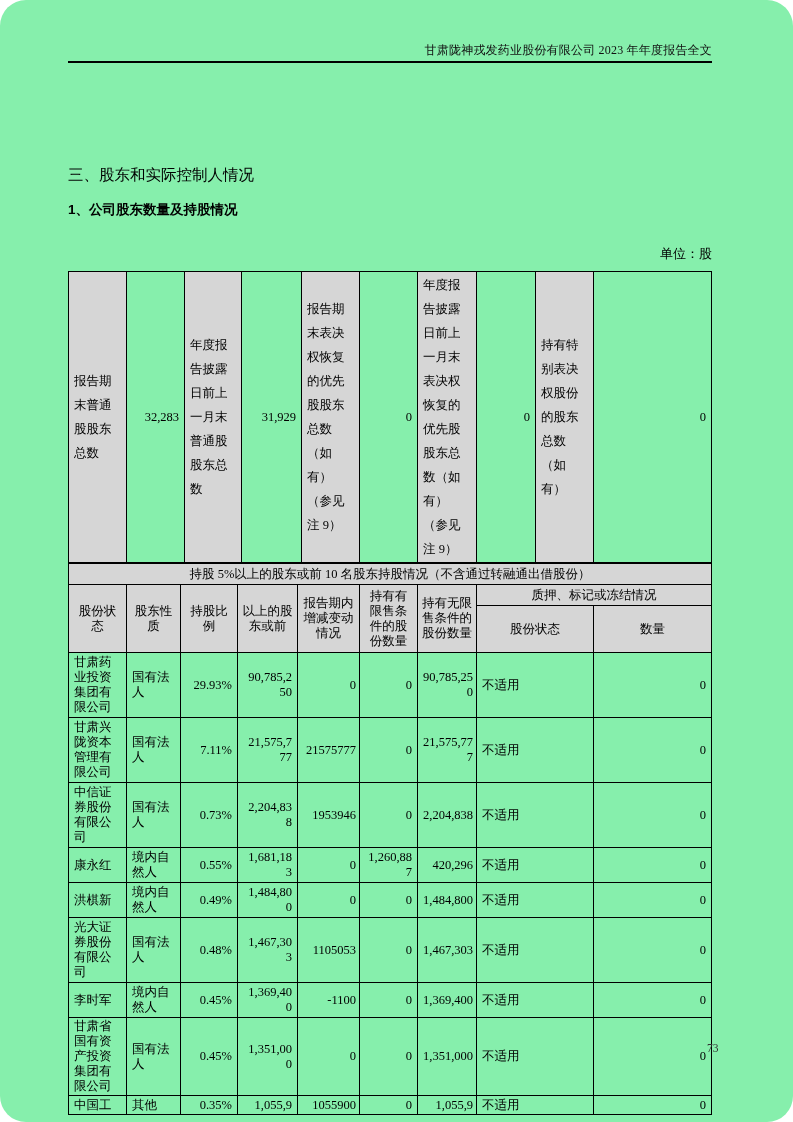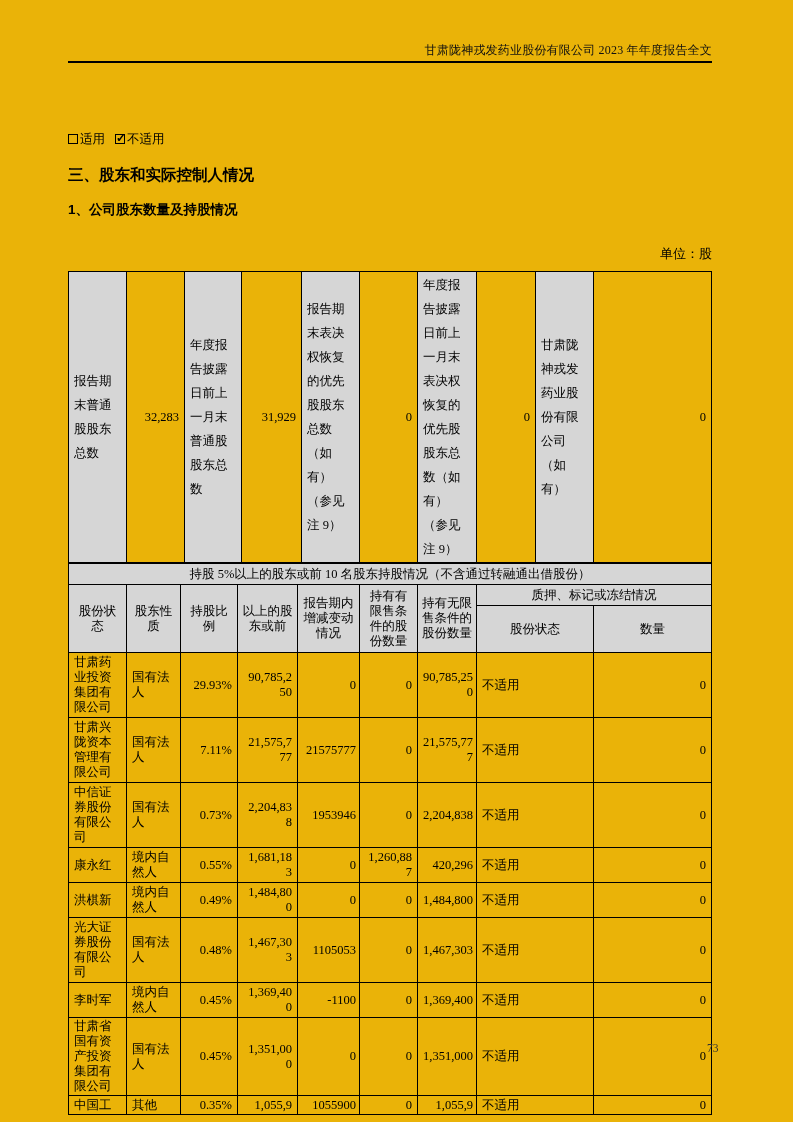--- a/index.html
+++ b/index.html
@@ -1,28 +1,29 @@
 <!DOCTYPE html>
 <html><head>
 <meta charset="utf-8">
 <style>
   * { margin:0; padding:0; box-sizing:border-box; }
   html,body { background:#ffffff; }
   .page {
-    position:relative; width:793px; height:1122px; background:#eab308;
+    position:relative; width:793px; height:1122px; background:#86efac;
     font-family:"Liberation Serif","DejaVu Serif",serif; color:#000;
     overflow:hidden;
+    border-radius:26px;
   }
   .content { position:absolute; left:68px; width:644px; }
 
   .hdr-title { top:42px; text-align:right; font-size:12px; letter-spacing:0.2px; color:#111; }
   .hdr-rule  { top:61px; border-top:2px solid #000; height:0; }
 
   .h-small { font-family:"Liberation Sans","DejaVu Sans",sans-serif; font-weight:bold; font-size:13.5px; color:#000; }
-  .h-big   { font-family:"Liberation Sans","DejaVu Sans",sans-serif; font-weight:bold; font-size:15.5px; color:#000; }
+  .h-big   { font-family:"Liberation Sans","DejaVu Sans",sans-serif; font-weight:normal; font-size:15.5px; color:#000; }
   .h-emp  { top:88px; }
   .h-sec  { top:165px; }
   .h-sub  { top:201px; }
 
   .applicability { top:131px; font-size:12.5px; }
   .cb { display:inline-block; position:relative; width:10px; height:10px; border:1px solid #000; margin-right:2px; vertical-align:-1px; }
   .cb.checked::after { content:"\2713"; position:absolute; left:0px; top:-4px; font-size:12px; font-weight:bold; }
   .appl-item { margin-right:10px; }
 
   .unit-label { top:245px; text-align:right; font-size:13px; }
@@ -52,23 +53,20 @@
 </style>
 </head>
 <body>
 
 <div class="page">
 
   <div class="content hdr-title" style="position:absolute;">甘肃陇神戎发药业股份有限公司 2023 年年度报告全文</div>
   <div class="content hdr-rule" style="position:absolute;"></div>
 
 
-  <div class="content applicability" style="position:absolute;">
-    <span class="appl-item"><span class="cb"></span><span>适用</span></span><span class="appl-item"><span class="cb checked"></span><span>不适用</span></span>
-  </div>
 
   <div class="content h-big h-sec" style="position:absolute;">三、股东和实际控制人情况</div>
   <div class="content h-small h-sub" style="position:absolute;">1、公司股东数量及持股情况</div>
 
   <div class="content unit-label" style="position:absolute;">单位：股</div>
 
   <div class="content tables" style="position:absolute;">
 
     <table class="t1">
       <colgroup>
@@ -86,21 +84,21 @@
       <tbody>
           <tr>
         <td class="g lbl">报告期末普通股股东总数</td>
         <td class="num">32,283</td>
         <td class="g lbl">年度报告披露日前上一月末普通股股东总数</td>
         <td class="num">31,929</td>
         <td class="g lbl">报告期末表决权恢复的优先股股东总数（如有）（参见注 9）</td>
         <td class="num">0</td>
         <td class="g lbl">年度报告披露日前上一月末表决权恢复的优先股股东总数（如有）（参见注 9）</td>
         <td class="num">0</td>
-        <td class="g lbl">甘肃陇神戎发药业股份有限公司（如有）</td>
+        <td class="g lbl">持有特别表决权股份的股东总数（如有）</td>
         <td class="num">0</td>
       </tr>
     </tbody>
       </table>
 
     <table class="t2">
       <colgroup>
         <col style="width:58px">
           <col style="width:54px">
           <col style="width:57px">

